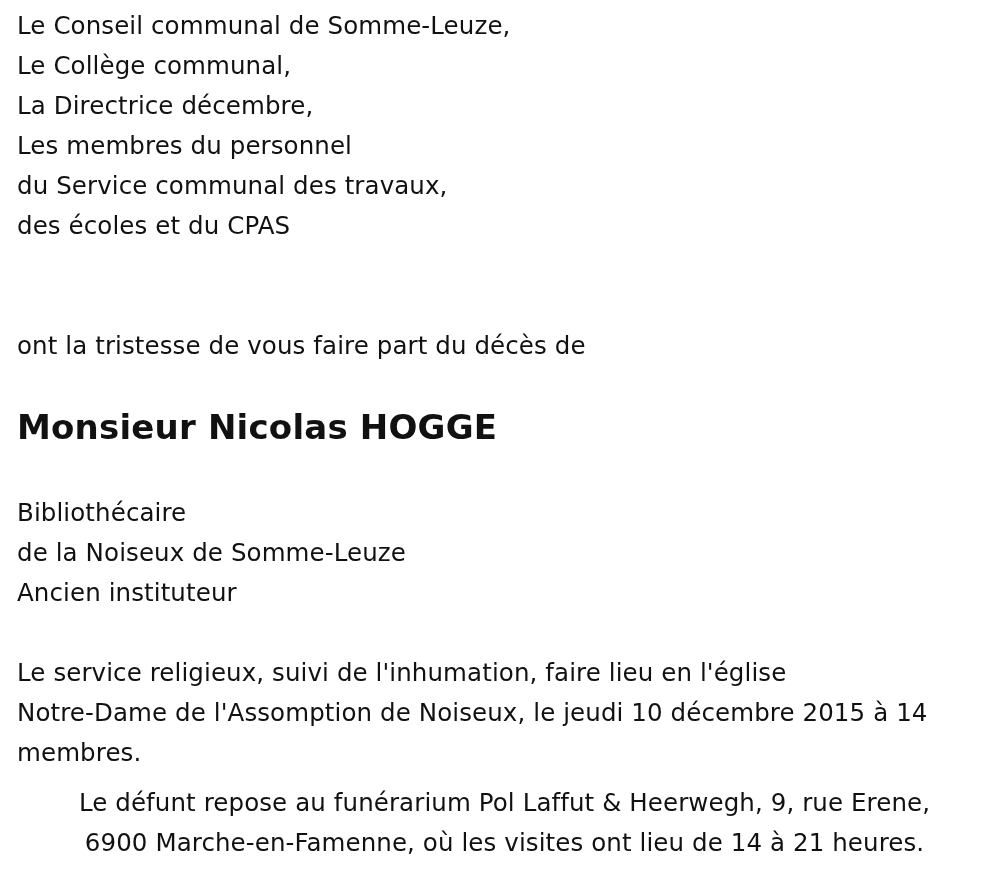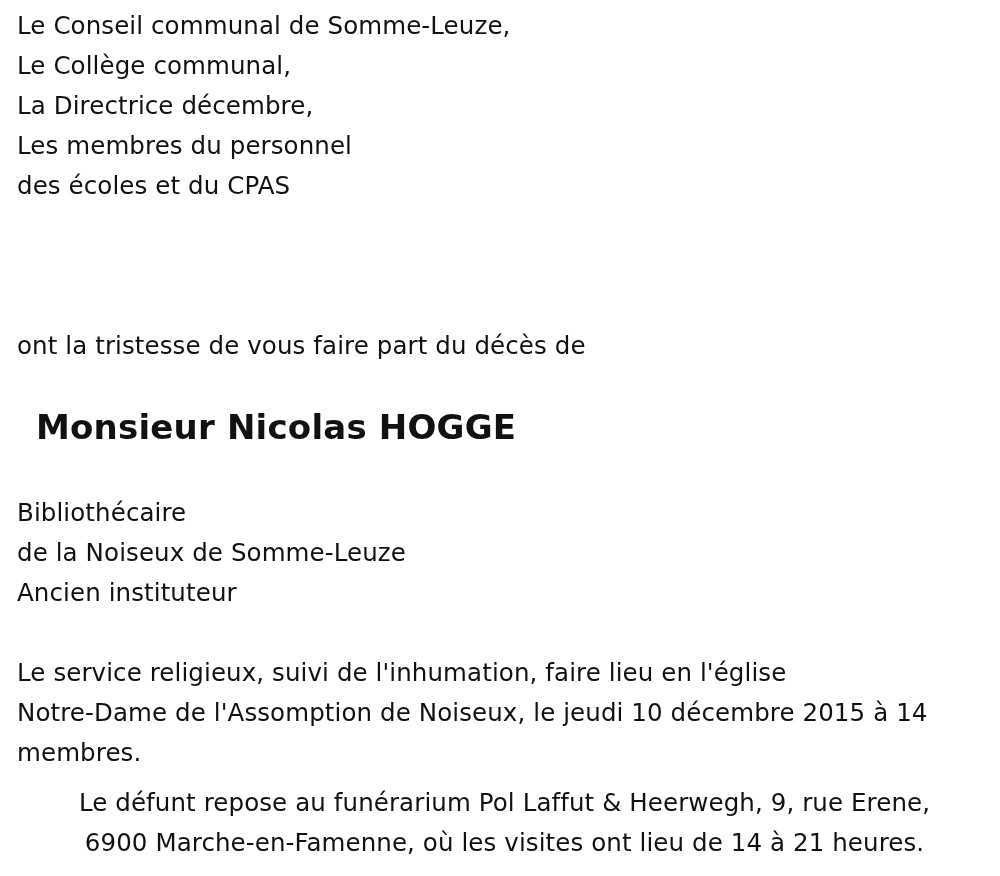--- a/index.html
+++ b/index.html
@@ -19,36 +19,36 @@
     .block { position: absolute; left: 6px; }
     .senders { top: 6px; }
     .intro { top: 326px; }
     .name {
       top: 402px;
       font-size: 34px;
       font-weight: bold;
       line-height: 50px;
       white-space: nowrap;
       letter-spacing: 0.2px;
-      margin-left: 19px;
     }
     .titles { top: 493px; }
     .ceremony { top: 653px; width: 975px; }
     .repose { top: 783px; width: 975px; text-align: center; }
   </style>
 </head>
 <body>
 
 <div class="doc">
 
   <div class="block senders">
     <div class="line">Le Conseil communal de Somme-Leuze,</div>
     <div class="line">Le Collège communal,</div>
     <div class="line">La Directrice décembre,</div>
     <div class="line">Les membres du personnel</div>
+    <div class="line">du Service communal des travaux,</div>
     <div class="line">des écoles et du CPAS</div>
   </div>
 
   <div class="block intro line">ont la tristesse de vous faire part du décès de</div>
 
   <div class="block name">Monsieur Nicolas HOGGE</div>
 
   <div class="block titles">
     <div class="line">Bibliothécaire</div>
     <div class="line">de la Noiseux de Somme-Leuze</div>

